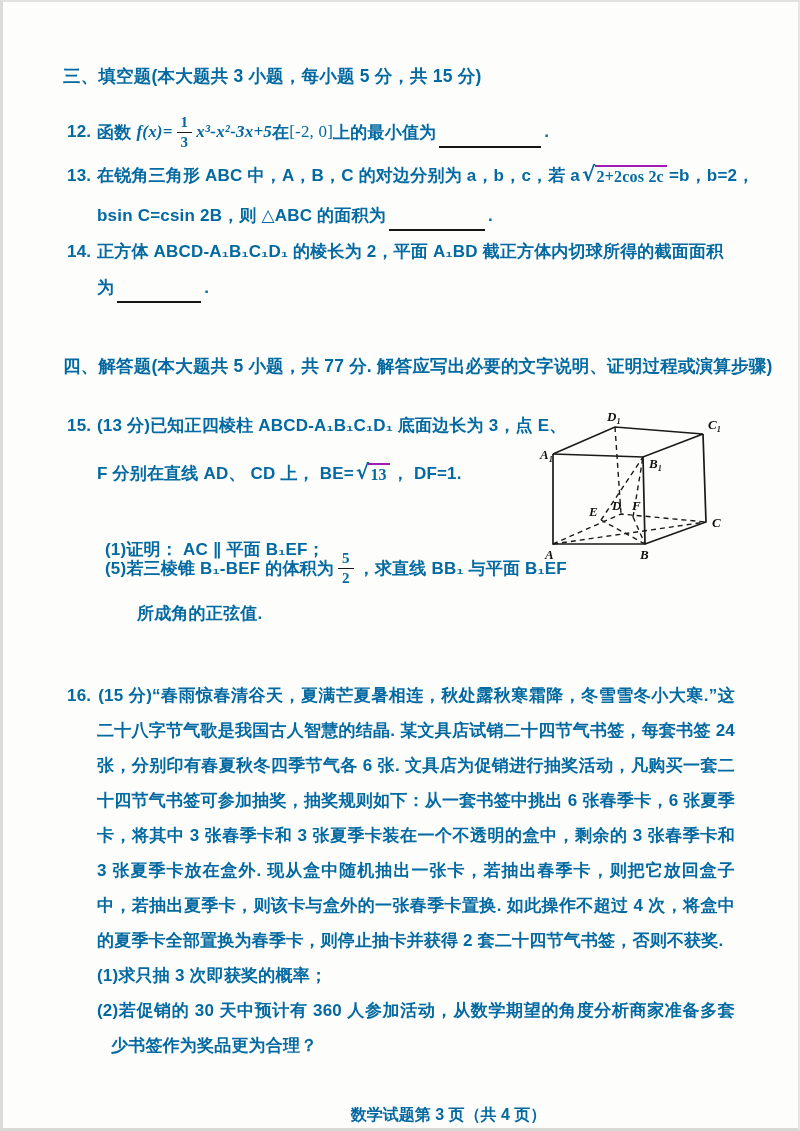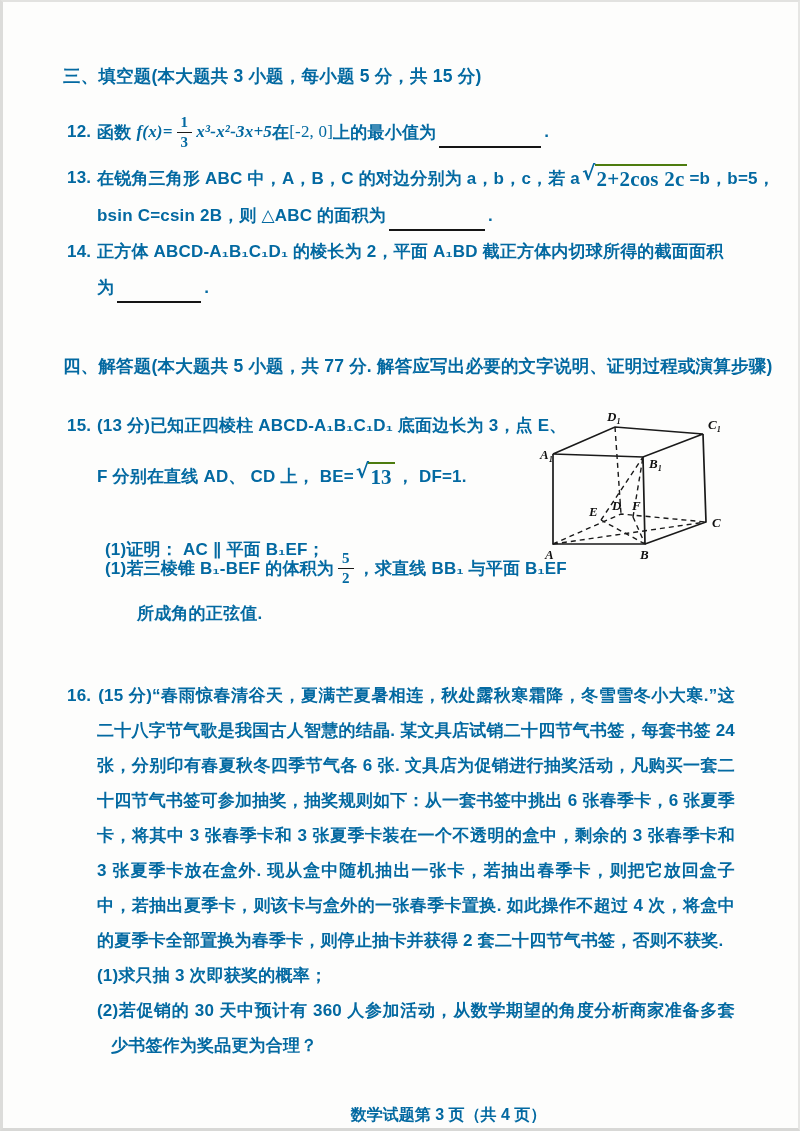--- a/index.html
+++ b/index.html
@@ -18,22 +18,22 @@
   .m{font-family:"Liberation Serif","DejaVu Serif",serif;font-style:italic;font-weight:700;}
   .mu{font-family:"Liberation Serif","DejaVu Serif",serif;font-style:normal;font-weight:400;}
   .frac{display:inline-flex;flex-direction:column;align-items:center;
         font-family:"Liberation Serif","DejaVu Serif",serif;font-weight:700;
         font-size:15px;line-height:1.1;margin:0 4px;}
   .frac .fn{border-bottom:1.8px solid #1a1a1a;padding:0 4px 1px;}
   .frac .fd{padding-top:1px;}
   .sqrt{display:inline-flex;align-items:flex-start;margin:0 2px;}
   .sqrt .sym{font-family:"DejaVu Sans",sans-serif;font-style:normal;font-weight:700;
              font-size:20px;line-height:1;transform:translateY(-1px);margin-right:-1px;}
-  .sqrt .bod{border-top:2px solid #4d7c0f;padding:1px 3px 0 2px;
-             font-family:"Liberation Serif","DejaVu Serif",serif;font-weight:700;font-size:21px;}
+  .sqrt .bod{border-top:2px solid #a21caf;padding:1px 3px 0 2px;
+             font-family:"Liberation Serif","DejaVu Serif",serif;font-weight:700;font-size:16px;}
   .blank{display:inline-block;border-bottom:2px solid #151515;transform:translateY(6px);
          height:1em;margin:0 3px;}
   .w100{width:102px}.w95{width:96px}.w80{width:84px}
   .q16{position:absolute;left:64px;top:676px;width:668px;font-size:17px;font-weight:700;
        line-height:35px;text-align:justify;letter-spacing:.2px;}
   .q16 p{margin:0;}
   .q16-body{padding-left:30px;text-indent:-30px;}
   .q16-body .qnum16{padding-right:7px;}
   .q16-part{margin-left:30px !important;}
   .q16-part2{padding-left:14px;text-indent:-14px;text-align:justify;}
@@ -67,21 +67,21 @@
     <span>.</span>
   </div>
 
   <div class="line" style="left:64px;top:162px">
     <span class="qn">13.</span>
     <span>在锐角三角形 ABC 中，A，B，C 的对边分别为 a，b，c，若 a</span>
     <span class="sqrt">
       <span class="sym">√</span>
       <span class="bod">2+2cos 2c</span>
     </span>
-    <span>=b，b=5，</span>
+    <span>=b，b=2，</span>
   </div>
   <div class="line" style="left:94px;top:202px">
     <span>bsin C=csin 2B，则 △ABC 的面积为</span>
     <span class="blank w95"></span>
     <span>.</span>
   </div>
 
   <div class="line" style="left:64px;top:238px">
     <span class="qn">14.</span>
     <span>正方体 ABCD-A₁B₁C₁D₁ 的棱长为 2，平面 A₁BD 截正方体内切球所得的截面面积</span>
@@ -103,21 +103,21 @@
     <span class="sqrt">
       <span class="sym">√</span>
       <span class="bod">13</span>
     </span>
     <span>， DF=1.</span>
   </div>
   <div class="line" style="left:102px;top:536px">
     <span>(1)证明： AC ∥ 平面 B₁EF；</span>
   </div>
   <div class="line" style="left:102px;top:548px">
-    <span>(1)若三棱锥 B₁-BEF 的体积为</span>
+    <span>(5)若三棱锥 B₁-BEF 的体积为</span>
     <span class="frac">
       <span class="fn">5</span>
       <span class="fd">2</span>
     </span>
     <span>，求直线 BB₁ 与平面 B₁EF</span>
   </div>
   <div class="line" style="left:134px;top:600px">
     <span>所成角的正弦值.</span>
   </div>
 

